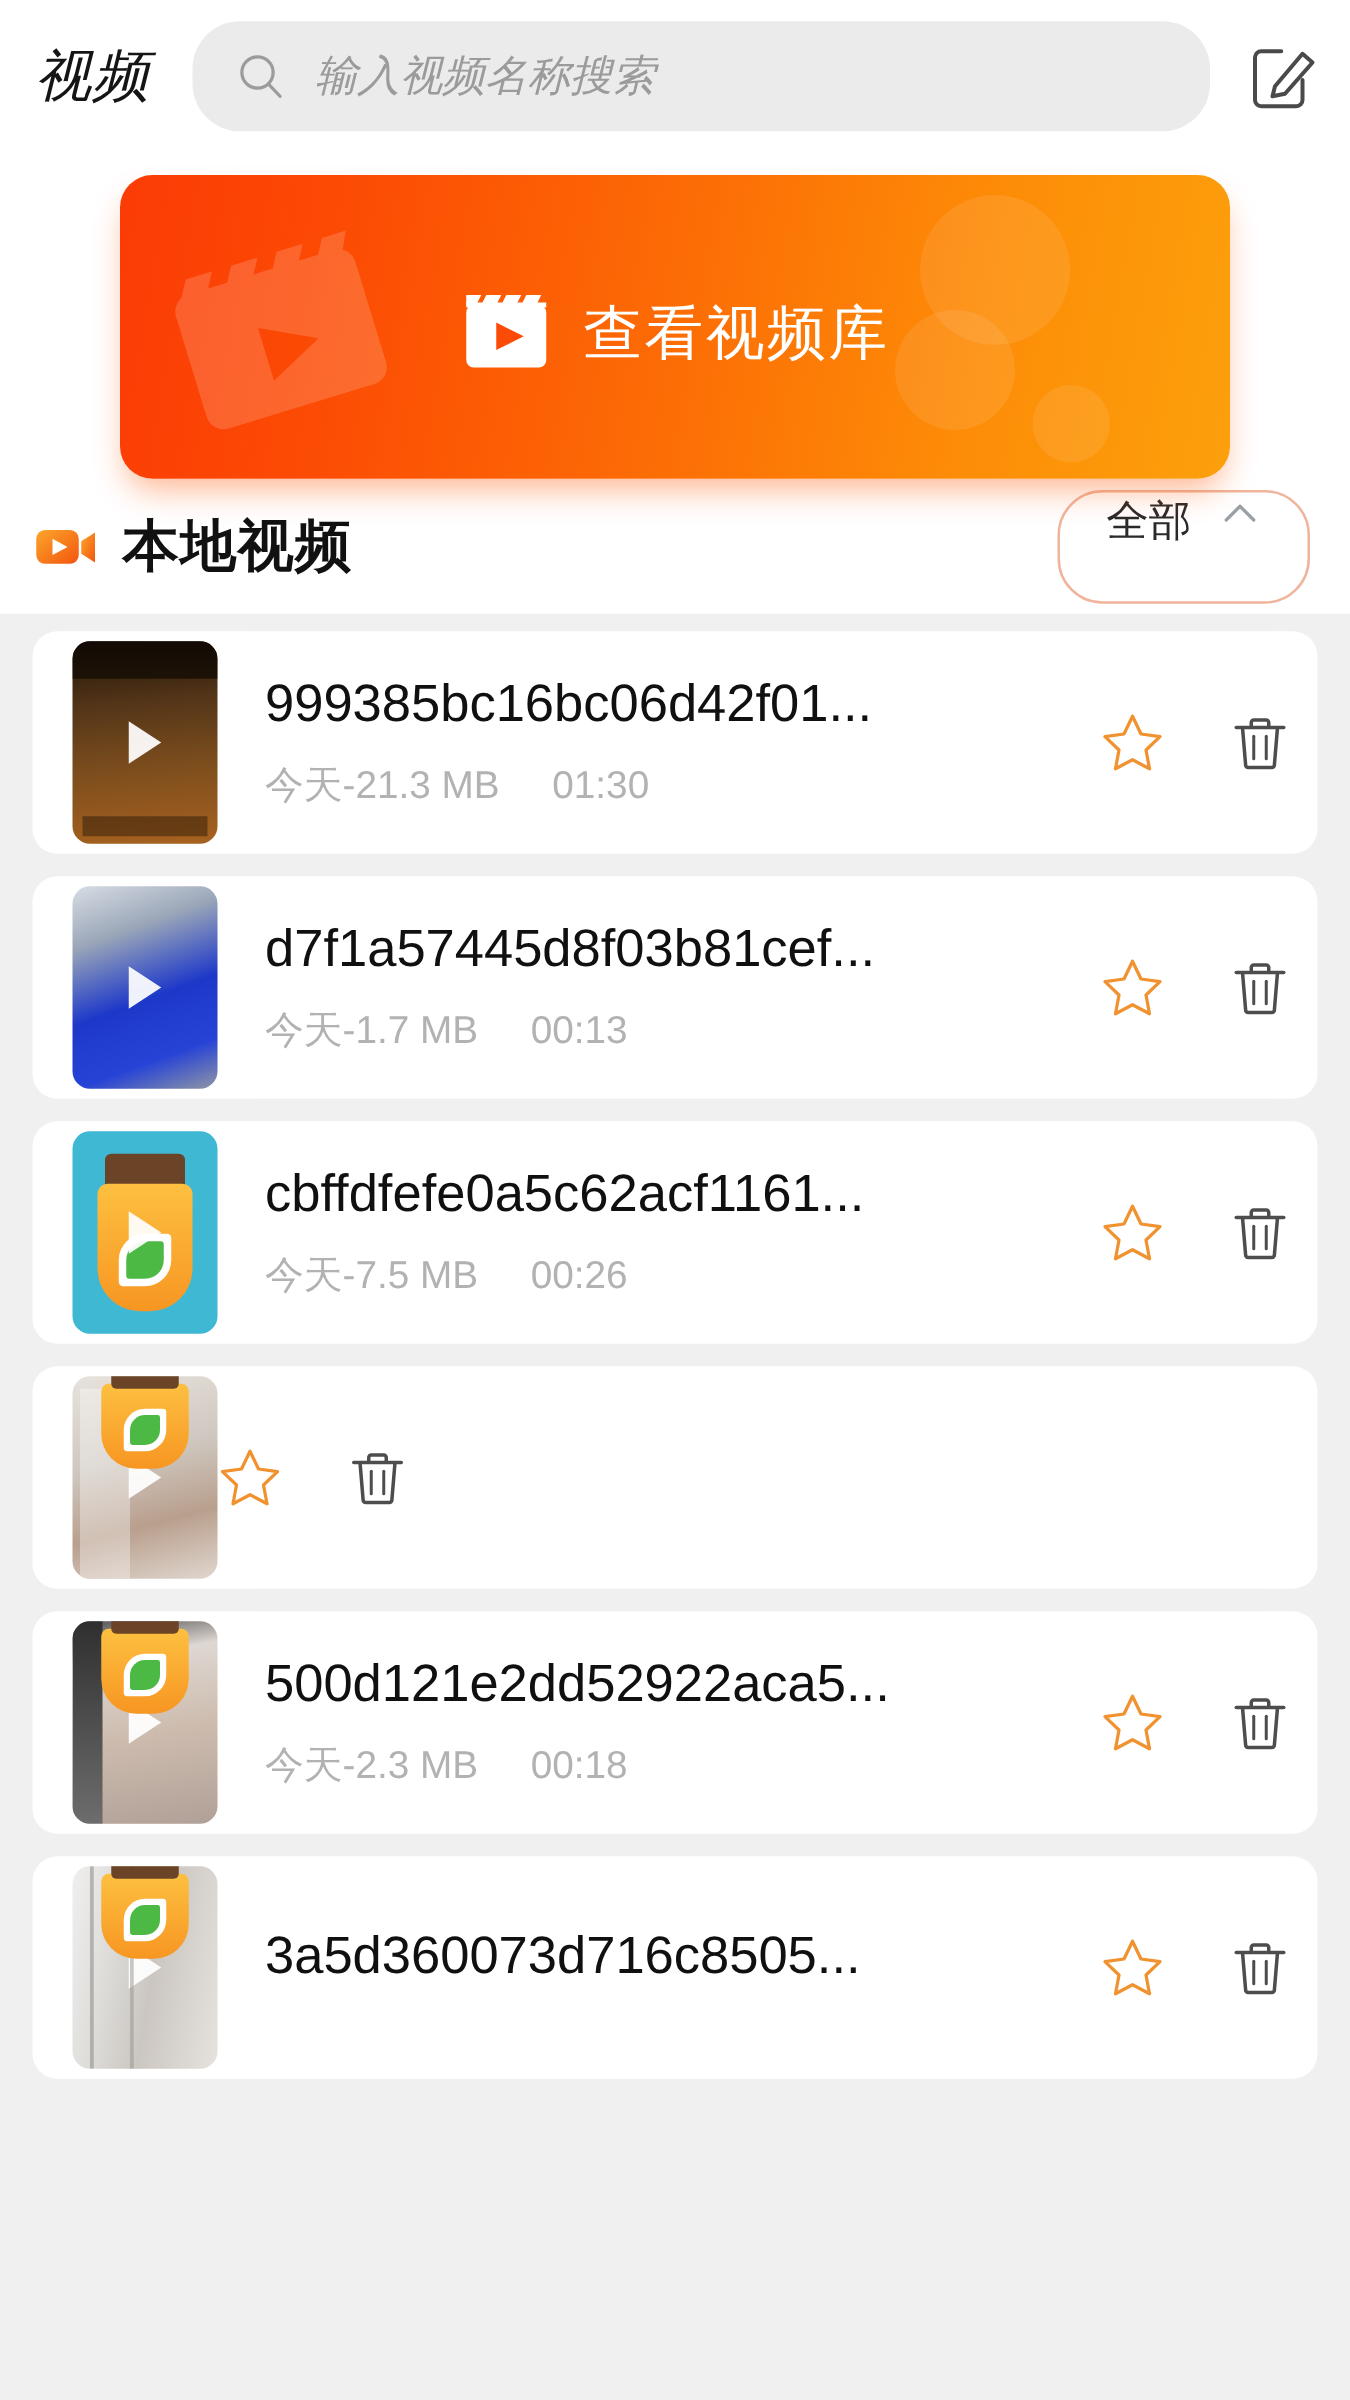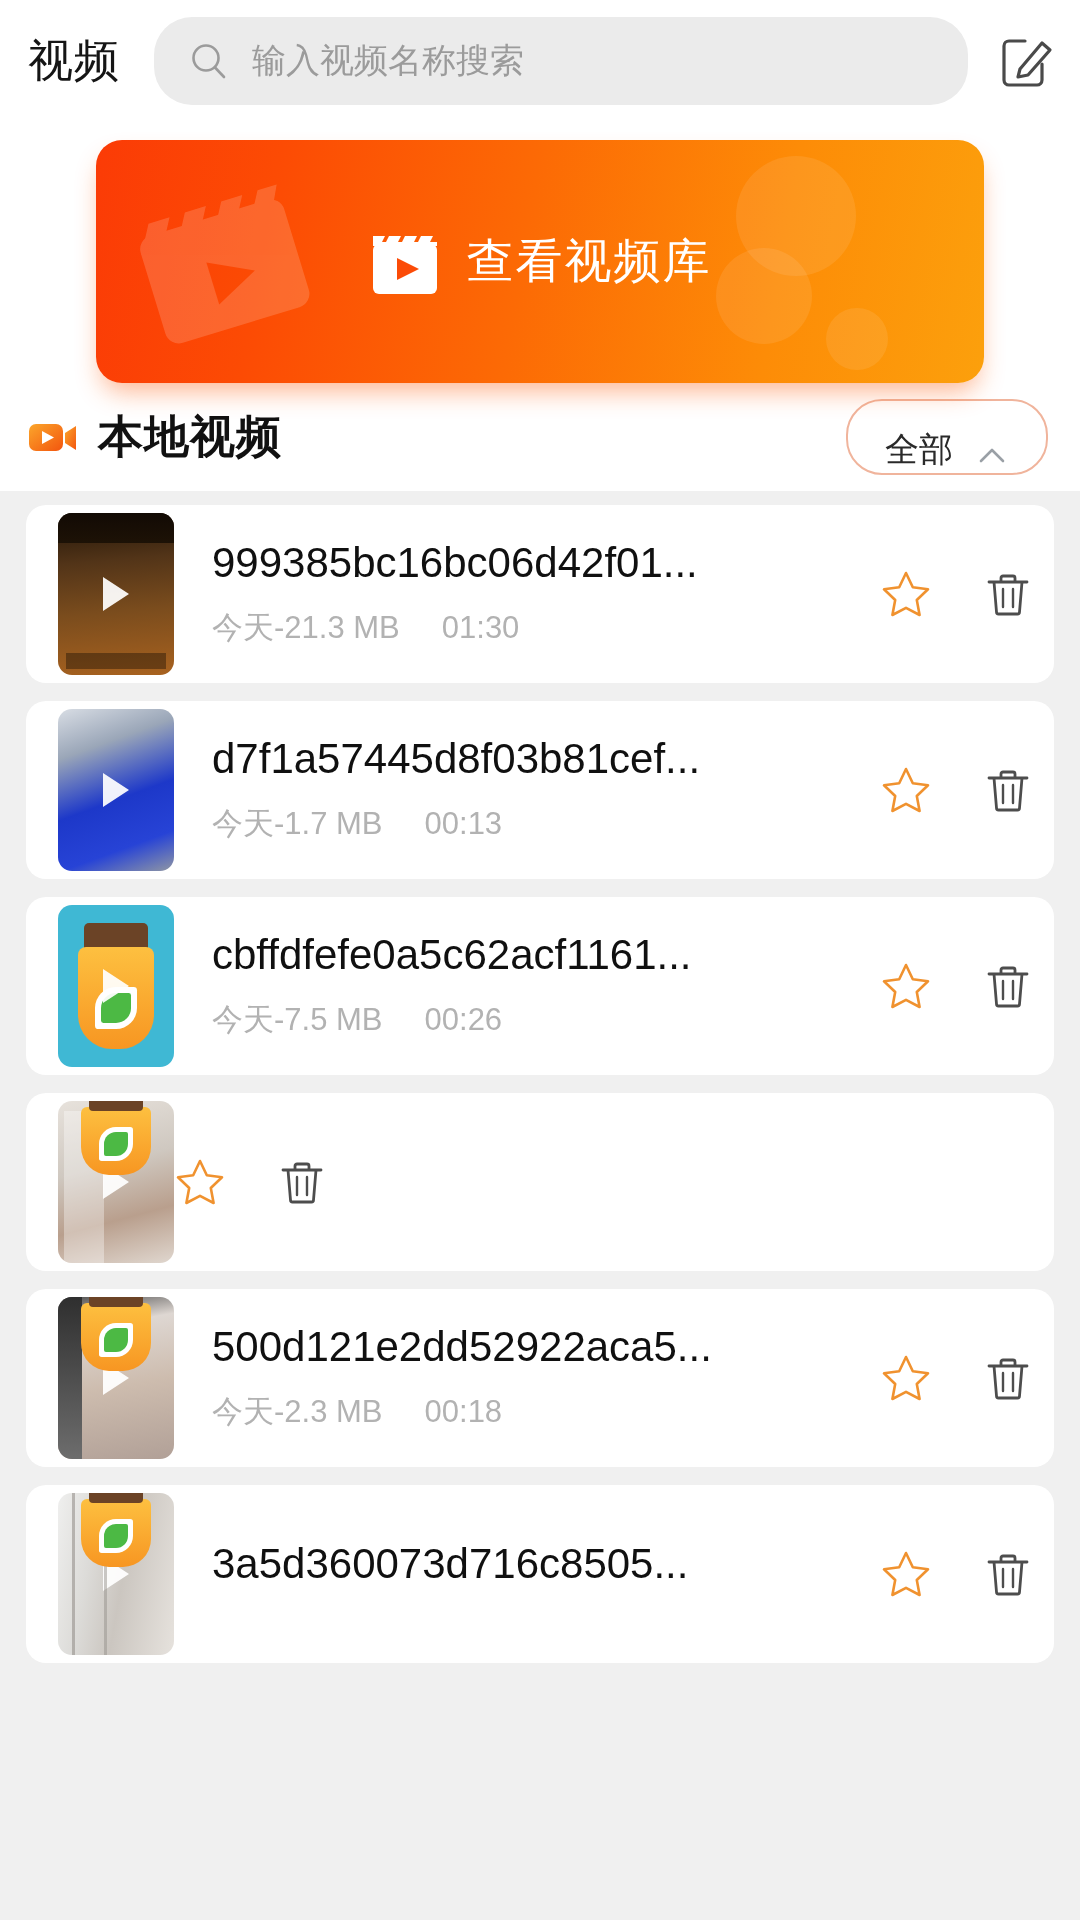--- a/index.html
+++ b/index.html
@@ -11,20 +11,21 @@
     position:relative;
   }
 
   
   .header {
     height:122px;
     display:flex;
     align-items:center;
     padding:0 26px 0 28px;
     background:#ffffff;
+    font-style:italic;
   }
   .app-title {
     font-size:45px;
     color:#151515;
     font-weight:400;
     letter-spacing:1px;
     white-space:nowrap;
   }
   .search-box {
     flex:1;
@@ -72,21 +73,21 @@
     position:absolute;
     border-radius:50%;
     background:rgba(255,255,255,0.09);
   }
   .b1 { width:120px; height:120px; right:128px; top:16px; }
   .b2 { width:96px; height:96px;  right:172px; top:108px; }
   .b3 { width:62px;  height:62px;  right:96px;  top:168px; }
   .banner-inner {
     position:relative;
     display:flex;
-    align-items:center;
+    align-items:flex-end;
     z-index:2;
   }
   .banner-icon { width:72px; height:72px; display:block; }
   .banner-label {
     margin-left:26px;
     font-size:47px;
     color:#ffffff;
     letter-spacing:2px;
     white-space:nowrap;
   }
@@ -104,26 +105,26 @@
     margin-left:20px;
     font-size:45px;
     font-weight:bold;
     color:#111111;
     letter-spacing:1px;
     white-space:nowrap;
   }
   .spacer { flex:1; }
   .filter-pill {
     width:202px;
-    height:76px;
+    height:91px;
     border:2px solid #f0b49c;
     border-radius:36px;
     background:#ffffff;
     display:flex;
-    align-items:flex-end;
+    align-items:flex-start;
     justify-content:center;
   }
   .filter-label {
     font-size:34px;
     color:#2a2a2a;
     white-space:nowrap;
   }
   .chev-up { width:34px; height:34px; margin-left:22px; display:block; }
 
   

